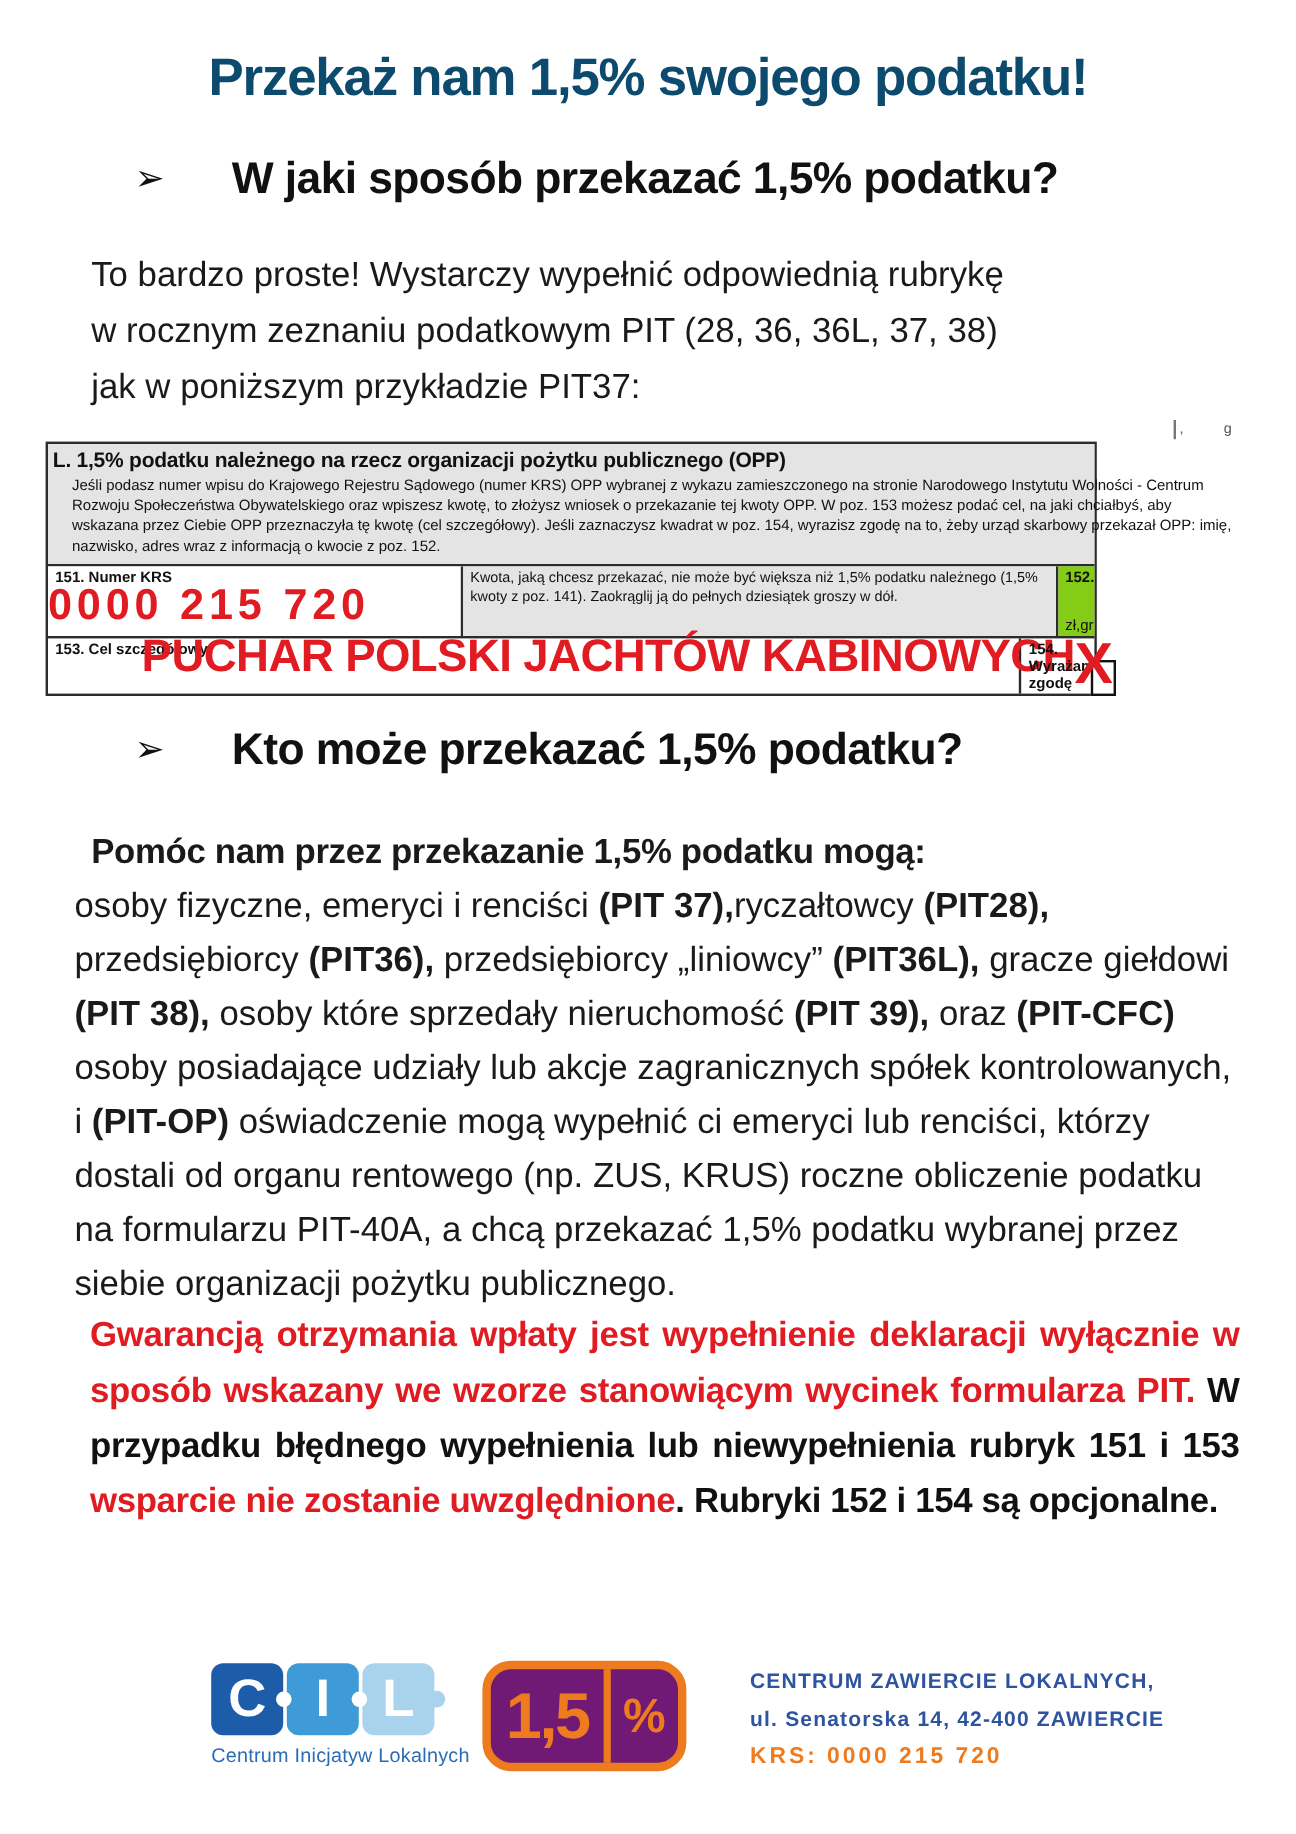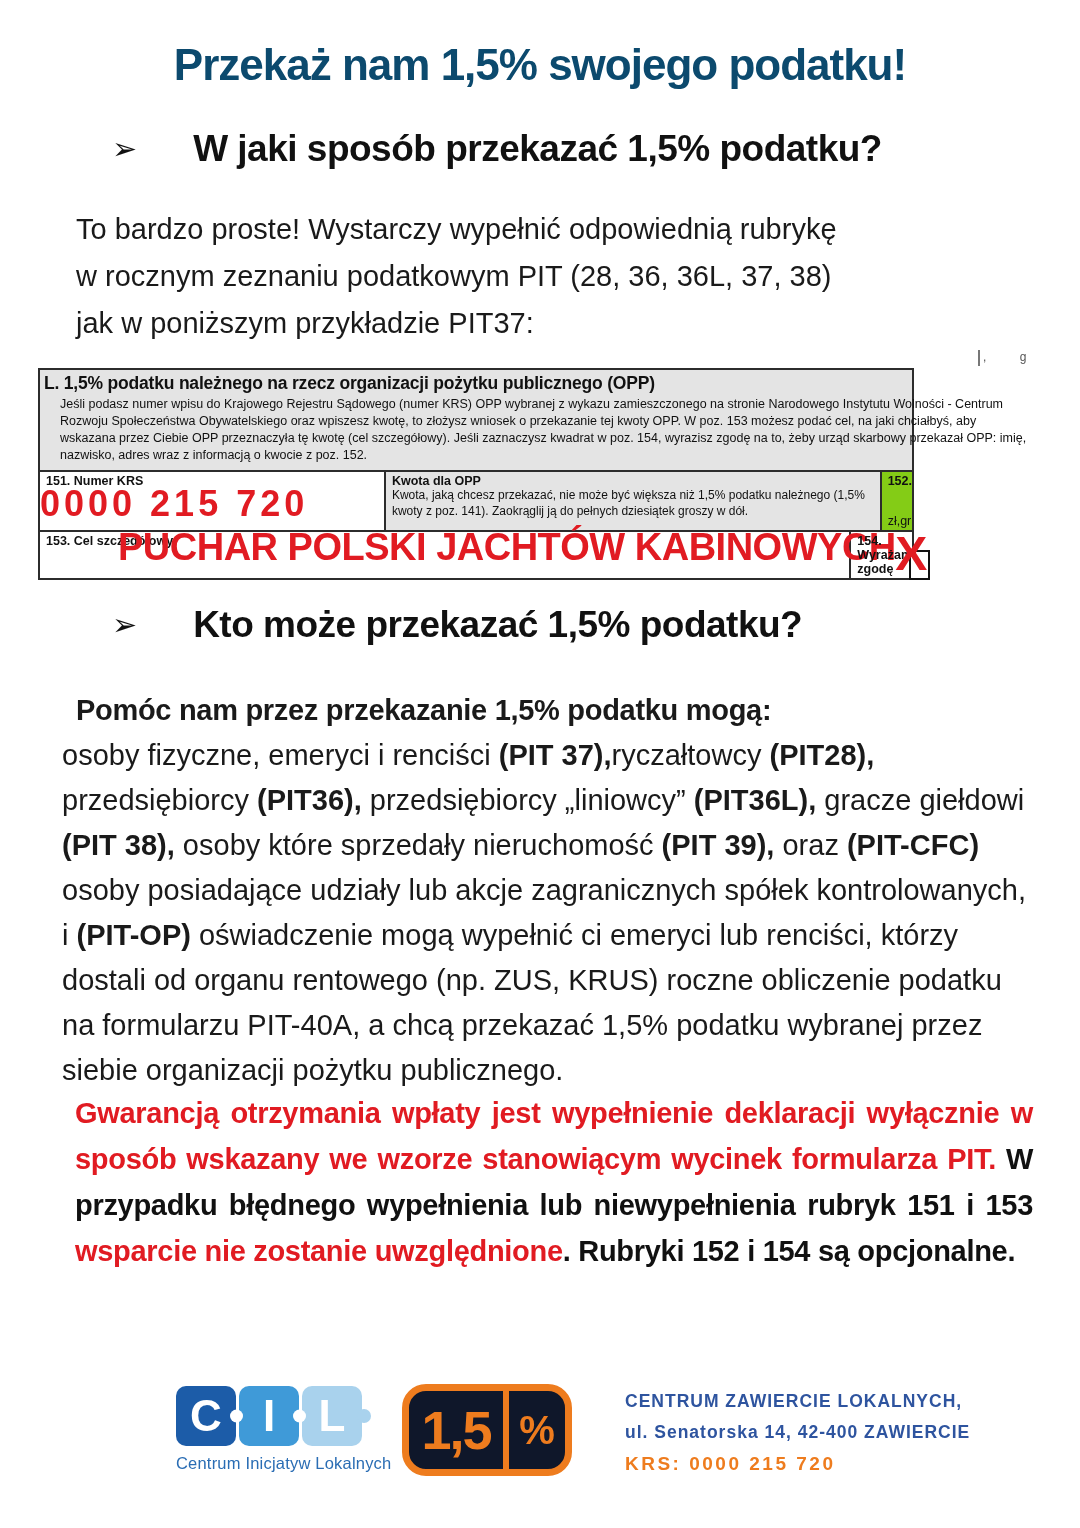--- a/index.html
+++ b/index.html
@@ -91,21 +91,21 @@
     color:#fff;font-size:44px;font-weight:700;
   }
   .piece-c{background:var(--blue-dark);}
   .piece-i{background:var(--blue-mid);}
   .piece-l{background:var(--blue-light);}
   .notch{position:absolute;right:-7px;top:50%;transform:translateY(-50%);width:13px;height:13px;border-radius:50%;background:#fff;z-index:2;}
   .tab-out{position:absolute;right:-9px;top:50%;transform:translateY(-50%);width:14px;height:14px;border-radius:50%;background:var(--blue-light);}
   .cil-caption{margin-top:8px;color:var(--blue-text);font-size:16.5px;letter-spacing:0.2px;white-space:nowrap;}
   .percent-logo{
     position:absolute;left:402px;top:1384px;width:170px;height:92px;
-    border:7px solid var(--orange);border-radius:24px;box-sizing:border-box;display:flex;background:#0f172a;
+    border:7px solid var(--orange);border-radius:24px;box-sizing:border-box;display:flex;background:#701a75;
   }
   .percent-left{flex:1;display:flex;align-items:center;justify-content:center;
     font-size:54px;font-weight:700;color:var(--orange);border-right:6px solid var(--orange);letter-spacing:-2px;}
   .percent-right{width:56px;display:flex;align-items:center;justify-content:center;
     font-size:40px;font-weight:700;color:var(--orange);}
   .address{position:absolute;left:625px;top:1386px;line-height:31px;white-space:nowrap;}
   .addr-line{color:var(--navy-text);font-size:17.5px;font-weight:700;letter-spacing:1px;}
   .addr-krs{color:var(--orange);font-size:19px;font-weight:700;letter-spacing:2.5px;}
 </style>
 </head>
@@ -136,21 +136,20 @@
     <div class="form-header">
       <div class="form-title">L. 1,5% podatku należnego na rzecz organizacji pożytku publicznego (OPP)</div>
       <div class="form-desc">Jeśli podasz numer wpisu do Krajowego Rejestru Sądowego (numer KRS) OPP wybranej z wykazu zamieszczonego na stronie Narodowego Instytutu Wolności - Centrum Rozwoju Społeczeństwa Obywatelskiego oraz wpiszesz kwotę, to złożysz wniosek o przekazanie tej kwoty OPP. W poz. 153 możesz podać cel, na jaki chciałbyś, aby wskazana przez Ciebie OPP przeznaczyła tę kwotę (cel szczegółowy). Jeśli zaznaczysz kwadrat w poz. 154, wyrazisz zgodę na to, żeby urząd skarbowy przekazał OPP: imię, nazwisko, adres wraz z informacją o kwocie z poz. 152.</div>
     </div>
     <div class="form-row row-2">
       <div class="cell cell-151">
         <div class="f-label">151. Numer KRS</div>
         <div class="krs-value">0000 215 720</div>
       </div>
       <div class="cell cell-kwota">
-        <div class="kwota-label">Kwota dla OPP</div>
         <div class="kwota-desc">Kwota, jaką chcesz przekazać, nie może być większa niż 1,5% podatku należnego (1,5% kwoty z poz. 141). Zaokrąglij ją do pełnych dziesiątek groszy w dół.</div>
       </div>
       <div class="cell cell-152">
         <div class="f-label">152.</div>
         <div class="unit-row">
           <span>zł,</span>
           <span>gr</span>
         </div>
       </div>
     </div>

